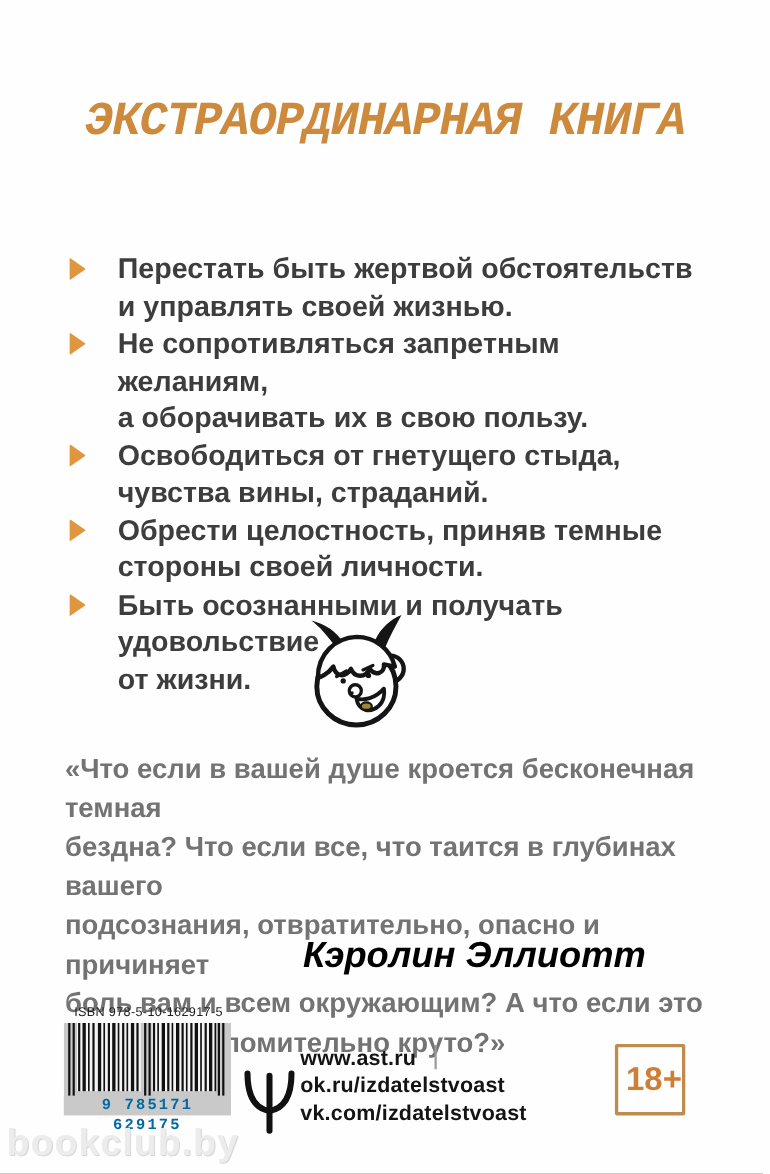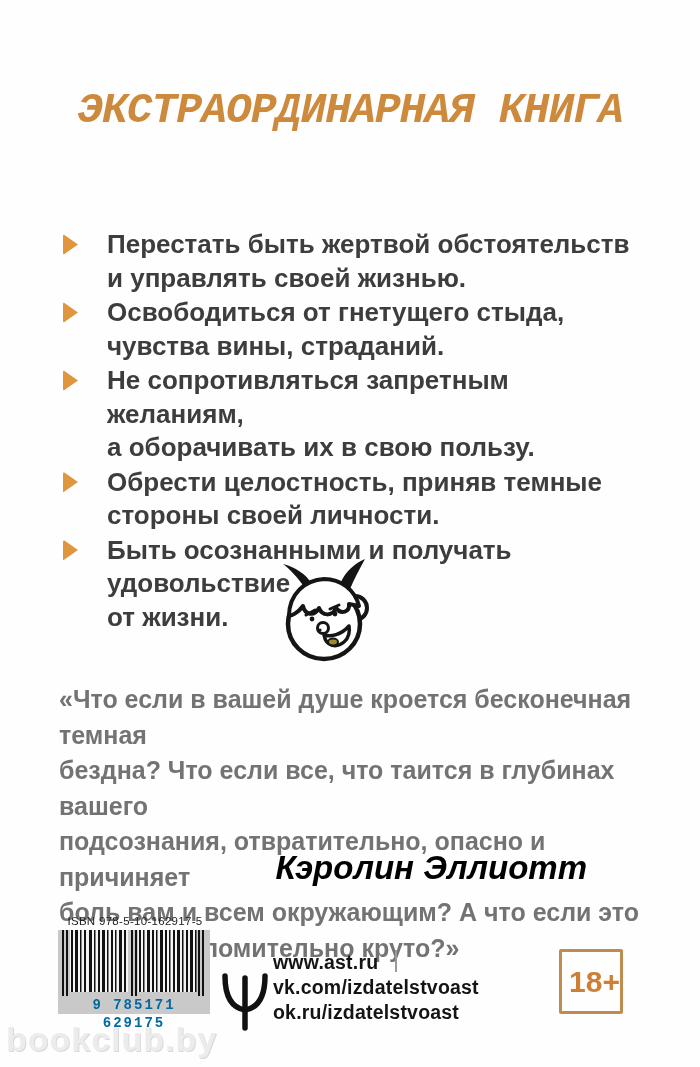--- a/index.html
+++ b/index.html
@@ -90,27 +90,27 @@
   </h1>
 
   <ul class="benefits">
     <li>
       <span class="tri"></span>
       <span class="txt">Перестать быть жертвой обстоятельств
 и управлять своей жизнью.</span>
     </li>
     <li>
       <span class="tri"></span>
+      <span class="txt">Не сопротивляться запретным желаниям,
+а оборачивать их в свою пользу.</span>
+    </li>
+    <li>
+      <span class="tri"></span>
       <span class="txt">Освободиться от гнетущего стыда,
 чувства вины, страданий.</span>
-    </li>
-    <li>
-      <span class="tri"></span>
-      <span class="txt">Не сопротивляться запретным желаниям,
-а оборачивать их в свою пользу.</span>
     </li>
     <li>
       <span class="tri"></span>
       <span class="txt">Обрести целостность, приняв темные
 стороны своей личности.</span>
     </li>
     <li>
       <span class="tri"></span>
       <span class="txt">Быть осознанными и получать удовольствие
 от жизни.</span>
@@ -200,22 +200,22 @@
     <path d="M24,10 L24,60" stroke="#111" stroke-width="5.5" stroke-linecap="round" fill="none"></path>
     <path d="M4,8 C4,30 12,40 24,42" stroke="#111" stroke-width="5.5" stroke-linecap="round" fill="none"></path>
     <path d="M44,8 C44,30 36,40 24,42" stroke="#111" stroke-width="5.5" stroke-linecap="round" fill="none"></path>
   </svg>
 
   <div class="links">
     <div class="row1">
       <span>www.ast.ru</span>
       <span class="vdiv"></span>
     </div>
+    <div>ok.ru/izdatelstvoast</div>
     <div>vk.com/izdatelstvoast</div>
-    <div>ok.ru/izdatelstvoast</div>
   </div>
 
   <div class="age-badge">
     <span>18+</span>
   </div>
 
   <div class="watermark">bookclub.by</div>
 
 </div>
 

